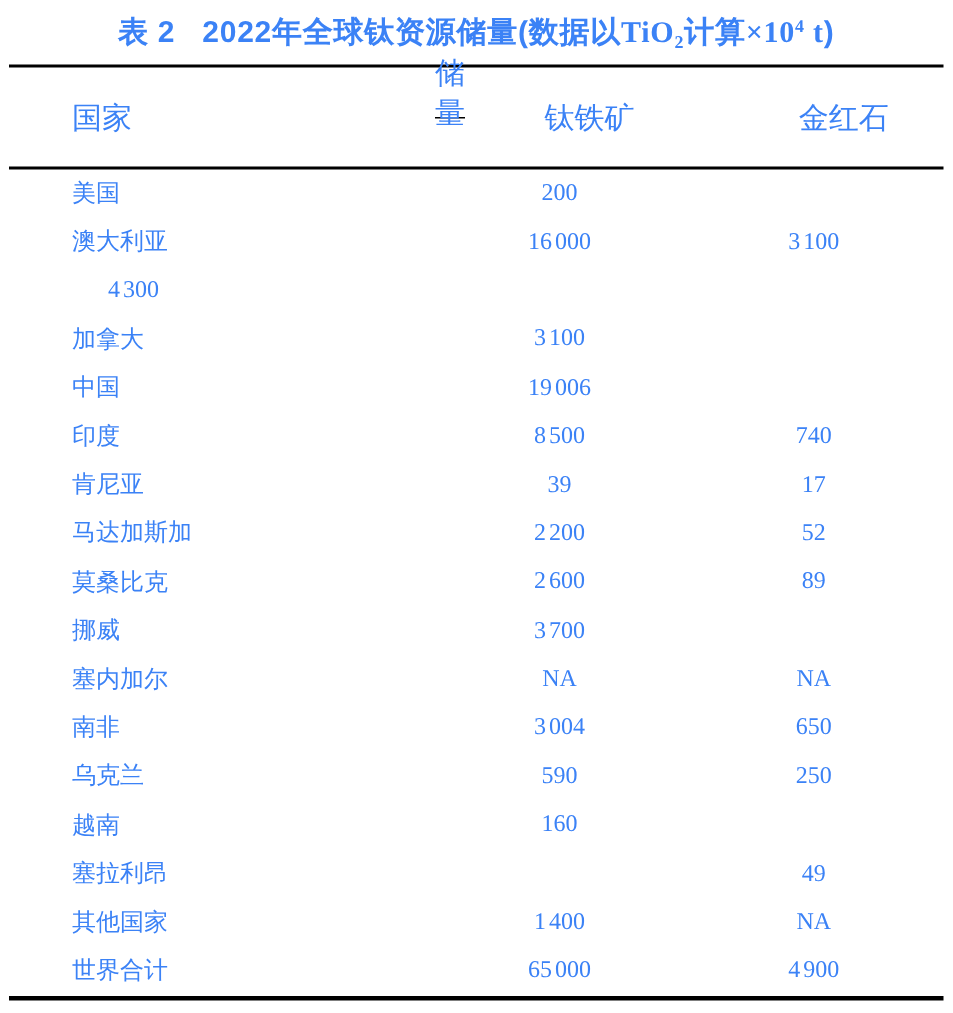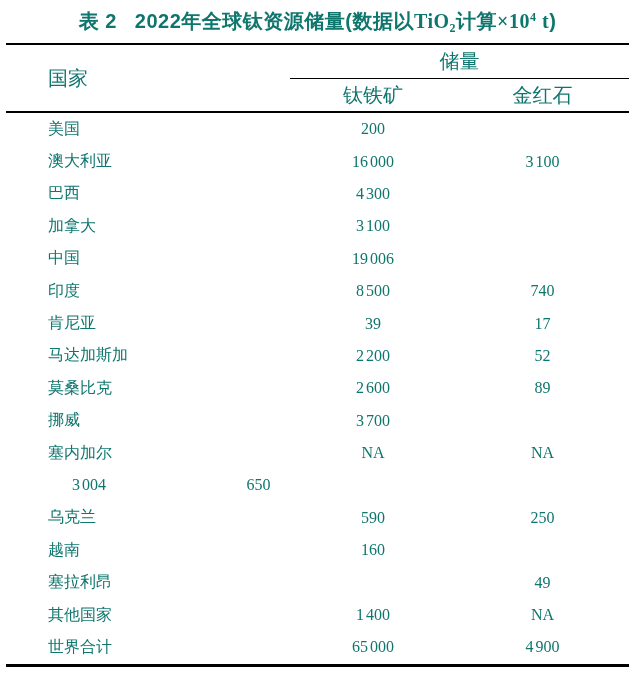--- a/index.html
+++ b/index.html
@@ -5,21 +5,21 @@
   html, body {
     margin: 0;
     padding: 0;
     background: #ffffff;
   }
   .page {
     position: relative;
     width: 635px;
     height: 675px;
     background: #ffffff;
-    color: #0f766e;
+    color: #3b82f6;
     overflow: hidden;
     font-family: "Liberation Serif", "DejaVu Serif", serif;
   }
   
   .caption {
     height: 43px;
     display: flex;
     align-items: center;
     justify-content: center;
     font-family: "Liberation Sans", "DejaVu Sans", sans-serif;
@@ -59,21 +59,20 @@
   .th-country {
     width: 284px;
     display: flex;
     align-items: center;
     padding-left: 42px;
     box-sizing: border-box;
   }
   .th-right {
     width: 339px;
     display: flex;
-    flex-direction: column;
   }
   .th-reserves {
     height: 34px;
     box-sizing: border-box;
     border-bottom: 1.5px solid #000;
     display: flex;
     align-items: center;
     justify-content: center;
   }
   .th-subrow {
@@ -146,21 +145,20 @@
         <div class="td-country">美国</div>
         <div class="td-ilmenite">200</div>
         <div class="td-rutile"></div>
       </div>
       <div class="trow">
         <div class="td-country">澳大利亚</div>
         <div class="td-ilmenite">16 000</div>
         <div class="td-rutile">3 100</div>
       </div>
       <div class="trow">
-        <div class="td-country">巴西</div>
         <div class="td-ilmenite">4 300</div>
         <div class="td-rutile"></div>
       </div>
       <div class="trow">
         <div class="td-country">加拿大</div>
         <div class="td-ilmenite">3 100</div>
         <div class="td-rutile"></div>
       </div>
       <div class="trow">
         <div class="td-country">中国</div>
@@ -191,20 +189,21 @@
         <div class="td-country">挪威</div>
         <div class="td-ilmenite">3 700</div>
         <div class="td-rutile"></div>
       </div>
       <div class="trow">
         <div class="td-country">塞内加尔</div>
         <div class="td-ilmenite">NA</div>
         <div class="td-rutile">NA</div>
       </div>
       <div class="trow">
+        <div class="td-country">南非</div>
         <div class="td-ilmenite">3 004</div>
         <div class="td-rutile">650</div>
       </div>
       <div class="trow">
         <div class="td-country">乌克兰</div>
         <div class="td-ilmenite">590</div>
         <div class="td-rutile">250</div>
       </div>
       <div class="trow">
         <div class="td-country">越南</div>

